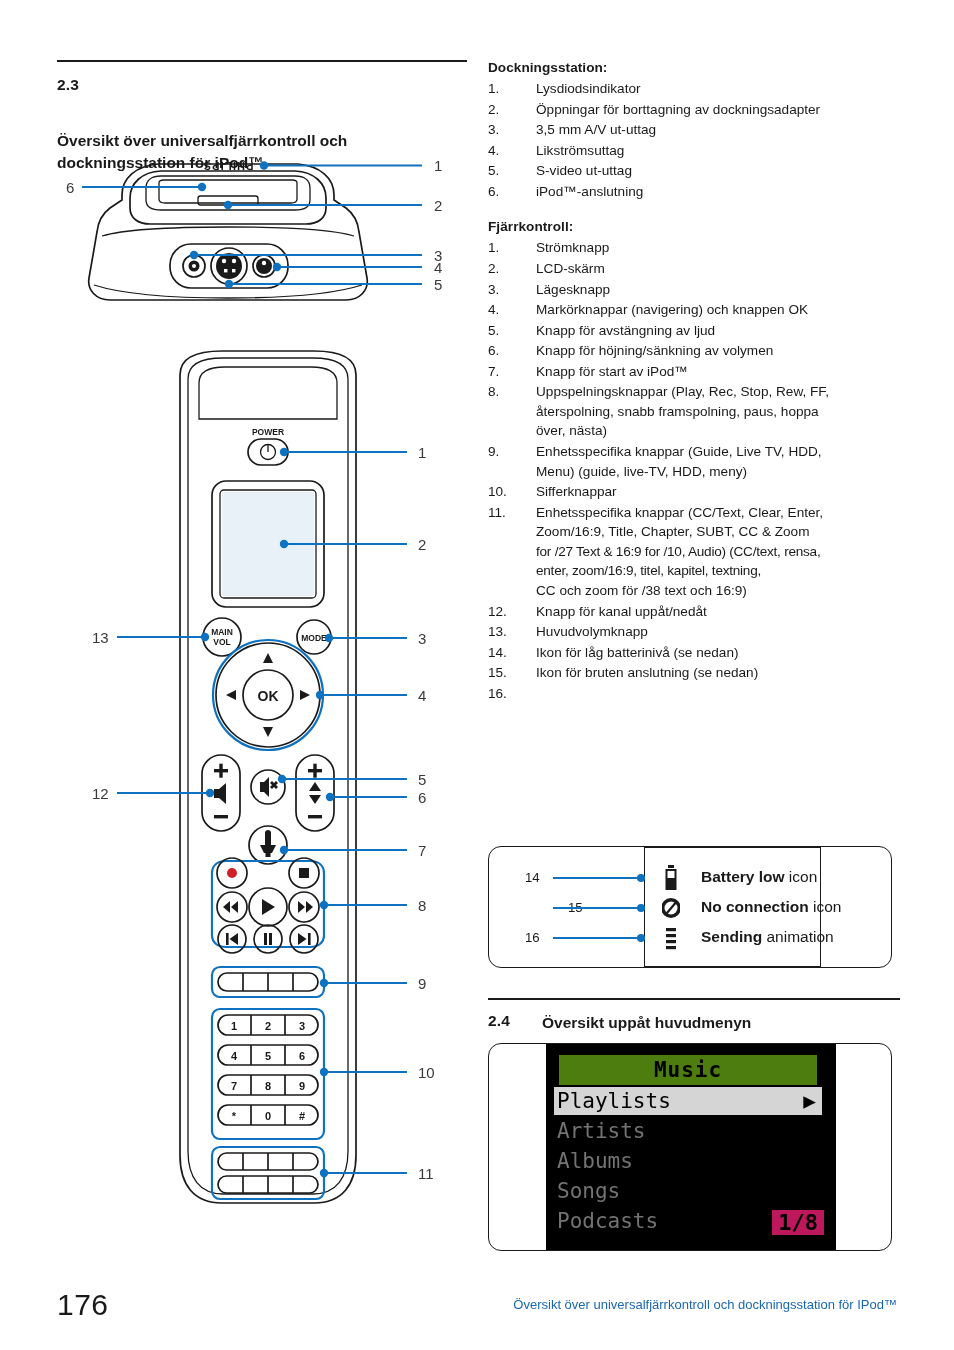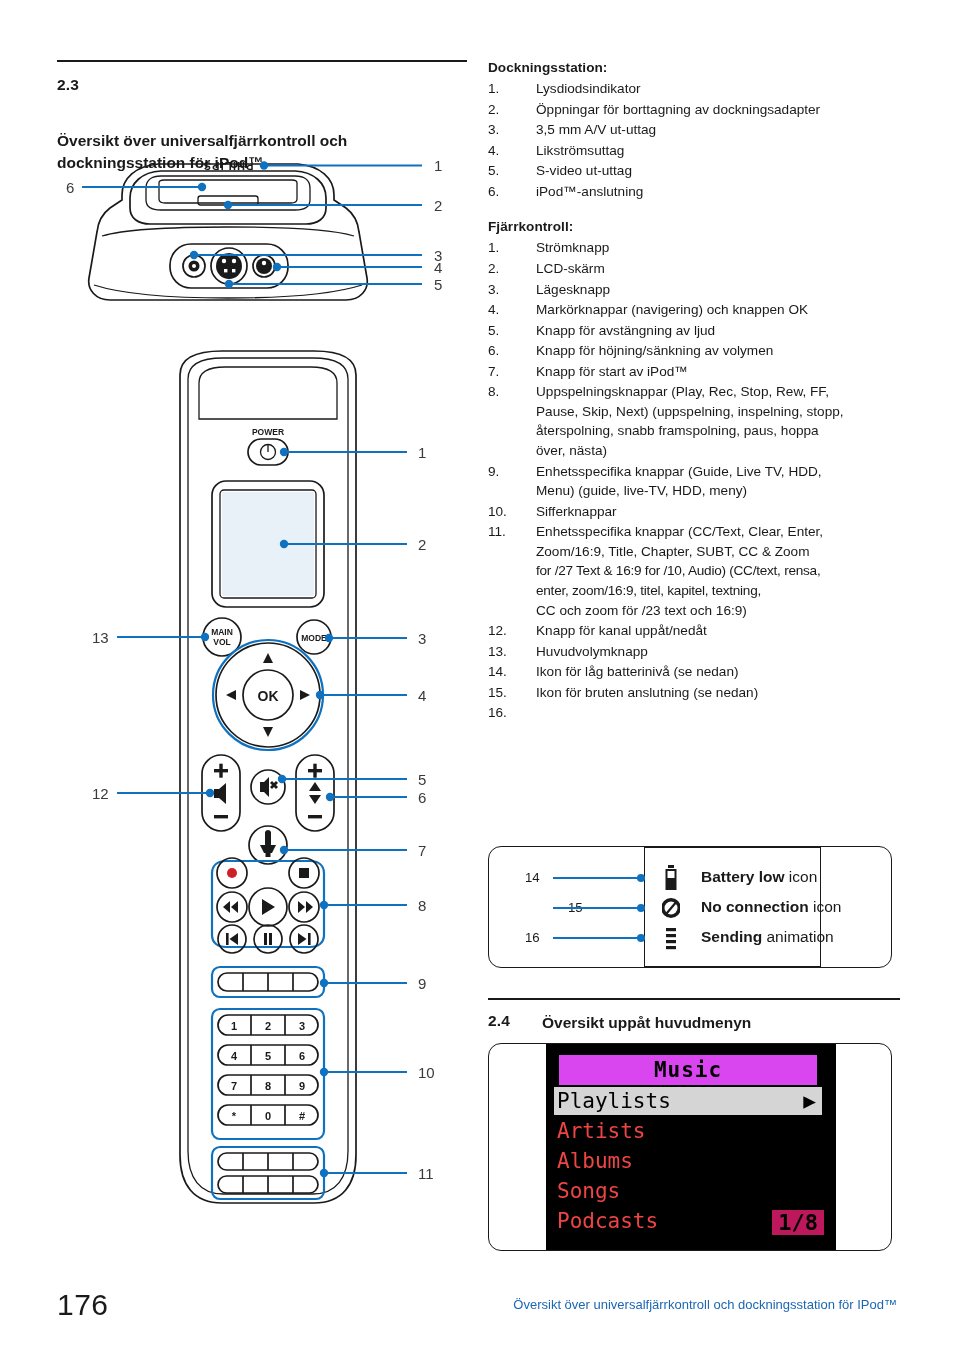--- a/index.html
+++ b/index.html
@@ -49,31 +49,31 @@
   .sec24{position:absolute;left:488px;top:998px;width:412px;}
   .sec24 .rule{width:412px;}
   .sec24-head{display:flex;margin-top:12px;}
   .lcdcard{
     position:absolute;left:488px;top:1043px;width:404px;height:208px;
     border:1.4px solid #1a1a1a;border-radius:13px;background:#fff;box-sizing:border-box;overflow:hidden;
   }
   .lcdphoto{position:absolute;left:57px;top:0;width:290px;height:206px;background:#000;}
   .lcdinner{position:absolute;left:8px;top:7px;width:272px;height:190px;}
   .lcd-title{
-    position:absolute;left:5px;top:4px;width:258px;height:30px;background:#d946ef;
+    position:absolute;left:5px;top:4px;width:258px;height:30px;background:#4d7c0f;
     color:#000;font-family:"DejaVu Sans Mono", monospace;font-weight:bold;font-size:21px;
     display:flex;align-items:center;justify-content:center;letter-spacing:1px;
   }
   .lcd-sel{
     position:absolute;left:0px;top:36px;width:268px;height:28px;background:#d5d5d5;
     display:flex;align-items:center;justify-content:space-between;padding:0 6px 0 3px;box-sizing:border-box;
     color:#000;font-family:"DejaVu Sans Mono", monospace;font-size:21px;letter-spacing:0px;
   }
   .lcd-item{
-    position:absolute;left:3px;color:#ef4444;font-family:"DejaVu Sans Mono", monospace;
+    position:absolute;left:3px;color:#737373;font-family:"DejaVu Sans Mono", monospace;
     font-size:21px;letter-spacing:0px;
   }
   .lcd-page{
     position:absolute;right:2px;bottom:6px;background:#be185d;color:#000;
     font-family:"DejaVu Sans Mono", monospace;font-weight:bold;font-size:22px;
     padding:0 6px;letter-spacing:0px;
   }
 
   
   .pagenum{position:absolute;left:57px;top:1288px;font-size:30px;color:#1a1a1a;letter-spacing:.5px;}
@@ -396,21 +396,20 @@
           <span class="t">Knapp för höjning/sänkning av volymen</span>
         </li>
       <li>
           <span class="n">7.</span>
           <span class="t">Knapp för start av iPod™</span>
         </li>
       <li>
           <span class="n">8.</span>
         <span class="t">
           <div>Uppspelningsknappar (Play, Rec, Stop, Rew, FF,</div>
-          <div>Pause, Skip, Next) (uppspelning, inspelning, stopp,</div>
           <div>återspolning, snabb framspolning, paus, hoppa</div>
           <div>över, nästa)</div>
         </span>
         </li>
       <li>
           <span class="n">9.</span>
         <span class="t">
           <div>Enhetsspecifika knappar (Guide, Live TV, HDD,</div>
           <div>Menu) (guide, live-TV, HDD, meny)</div>
         </span>
@@ -419,21 +418,21 @@
           <span class="n">10.</span>
           <span class="t">Sifferknappar</span>
         </li>
       <li>
           <span class="n">11.</span>
         <span class="t">
           <div>Enhetsspecifika knappar (CC/Text, Clear, Enter,</div>
           <div>Zoom/16:9, Title, Chapter, SUBT, CC &amp; Zoom</div>
           <div class="tight">for /27 Text &amp; 16:9 for /10, Audio) (CC/text, rensa,</div>
           <div class="tight">enter, zoom/16:9, titel, kapitel, textning,</div>
-          <div>CC och zoom för /23 text och 16:9)</div>
+          <div>CC och zoom för /38 text och 16:9)</div>
         </span>
         </li>
       <li>
           <span class="n">12.</span>
           <span class="t">Knapp för kanal uppåt/nedåt</span>
         </li>
       <li>
           <span class="n">13.</span>
           <span class="t">Huvudvolymknapp</span>
         </li>

